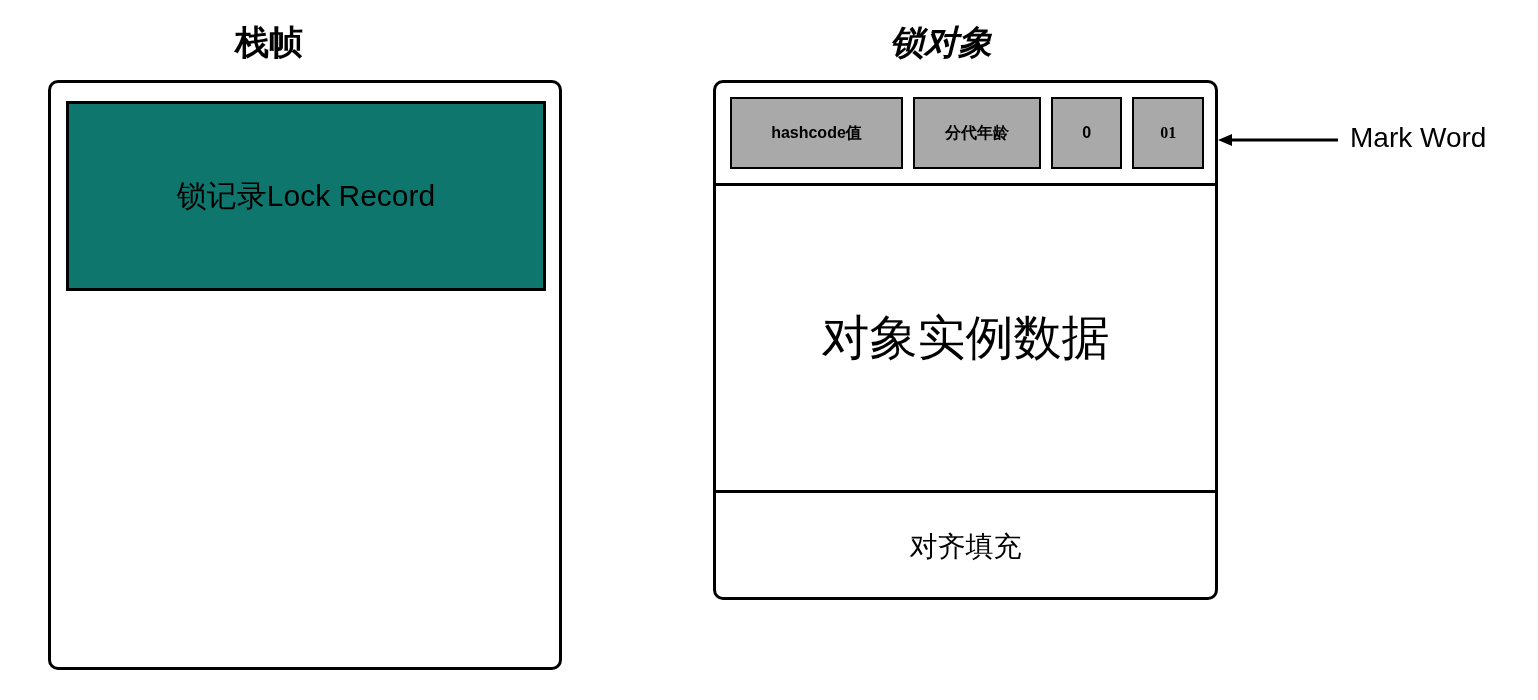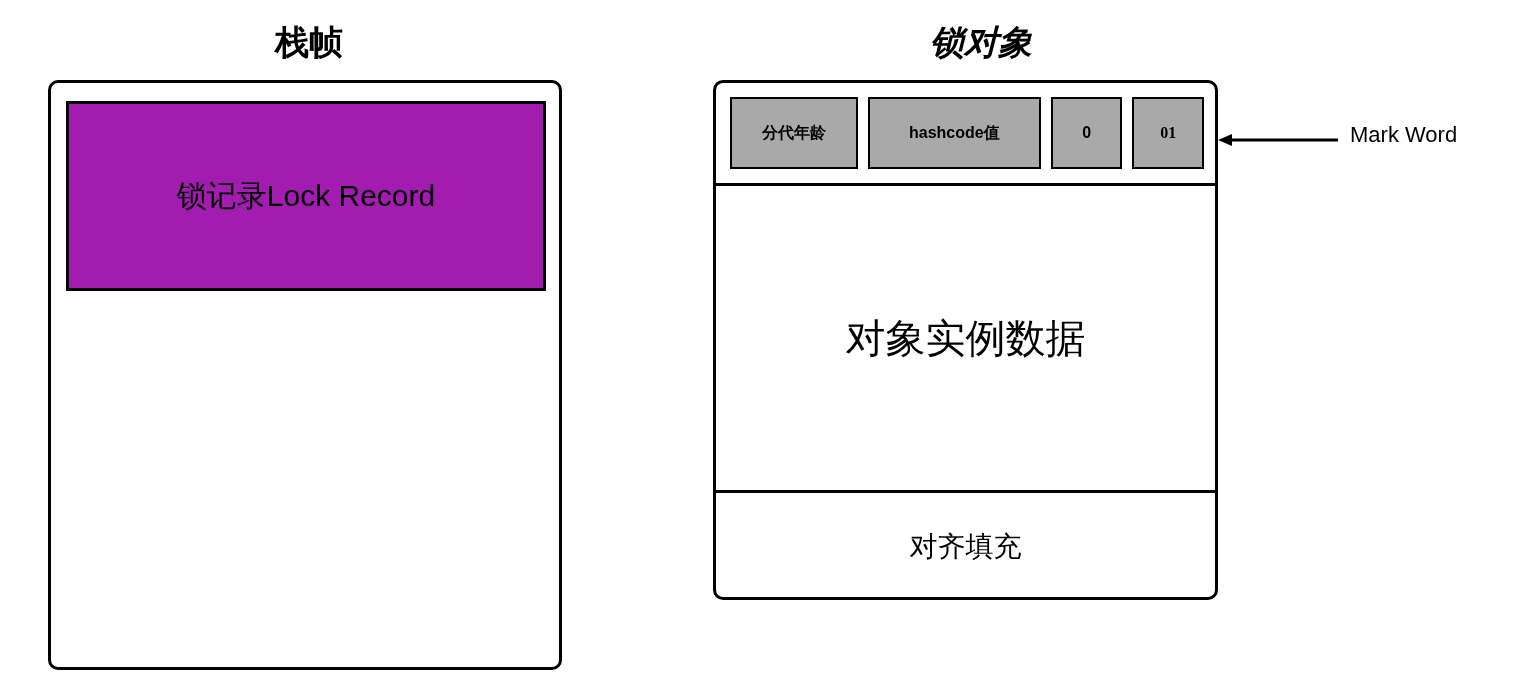--- a/index.html
+++ b/index.html
@@ -13,21 +13,20 @@
       width: 1538px;
       height: 700px;
       position: relative;
     }
     .title {
       position: absolute;
       font-size: 34px;
       font-weight: bold;
       color: #000;
       text-align: center;
-      margin-left: 40px;
     }
     .title-left {
       left: 235px;
       top: 20px;
     }
     .title-right {
       left: 890px;
       top: 20px;
       font-style: italic;
     }
@@ -41,21 +40,21 @@
       border-radius: 10px;
       background: #fff;
     }
     .lock-record-box {
       position: absolute;
       left: 15px;
       top: 18px;
       width: 480px;
       height: 190px;
       border: 3px solid #000;
-      background: #a21caf;
+      background: #0f766e;
       display: flex;
       align-items: center;
       justify-content: center;
     }
     .lock-record-label {
       font-size: 30px;
       font-weight: 500;
       color: #000;
     }
     .lock-object-box {
@@ -98,21 +97,21 @@
       top: 100px;
       width: 100%;
       height: 310px;
       border-top: 3px solid #000;
       border-bottom: 3px solid #000;
       display: flex;
       align-items: center;
       justify-content: center;
     }
     .instance-data-label {
-      font-size: 40px;
+      font-size: 48px;
       font-weight: 400;
       color: #000;
     }
     .padding-box {
       position: absolute;
       left: 0;
       top: 410px;
       width: 100%;
       height: 107px;
       display: flex;
@@ -132,41 +131,41 @@
       align-items: center;
     }
     .arrow-svg {
       width: 120px;
       height: 20px;
     }
     .mark-word-label {
       position: absolute;
       left: 1350px;
       top: 122px;
-      font-size: 22px;
+      font-size: 28px;
       color: #000;
       font-weight: 400;
     }
   </style>
 </head>
 <body>
 
 <div class="title title-left">栈帧</div>
 <div class="title title-right">锁对象</div>
 
 <div class="stack-frame-box">
   <div class="lock-record-box">
     <span class="lock-record-label">锁记录Lock Record</span>
   </div>
 </div>
 
 <div class="lock-object-box">
   <div class="mark-word-row">
+    <div class="mark-word-cell cell-hashcode">hashcode值</div>
     <div class="mark-word-cell cell-age">分代年龄</div>
-    <div class="mark-word-cell cell-hashcode">hashcode值</div>
     <div class="mark-word-cell cell-zero">0</div>
     <div class="mark-word-cell cell-flag">01</div>
   </div>
   <div class="instance-data-box">
     <span class="instance-data-label">对象实例数据</span>
   </div>
   <div class="padding-box">
     <span class="padding-label">对齐填充</span>
   </div>
 </div>

